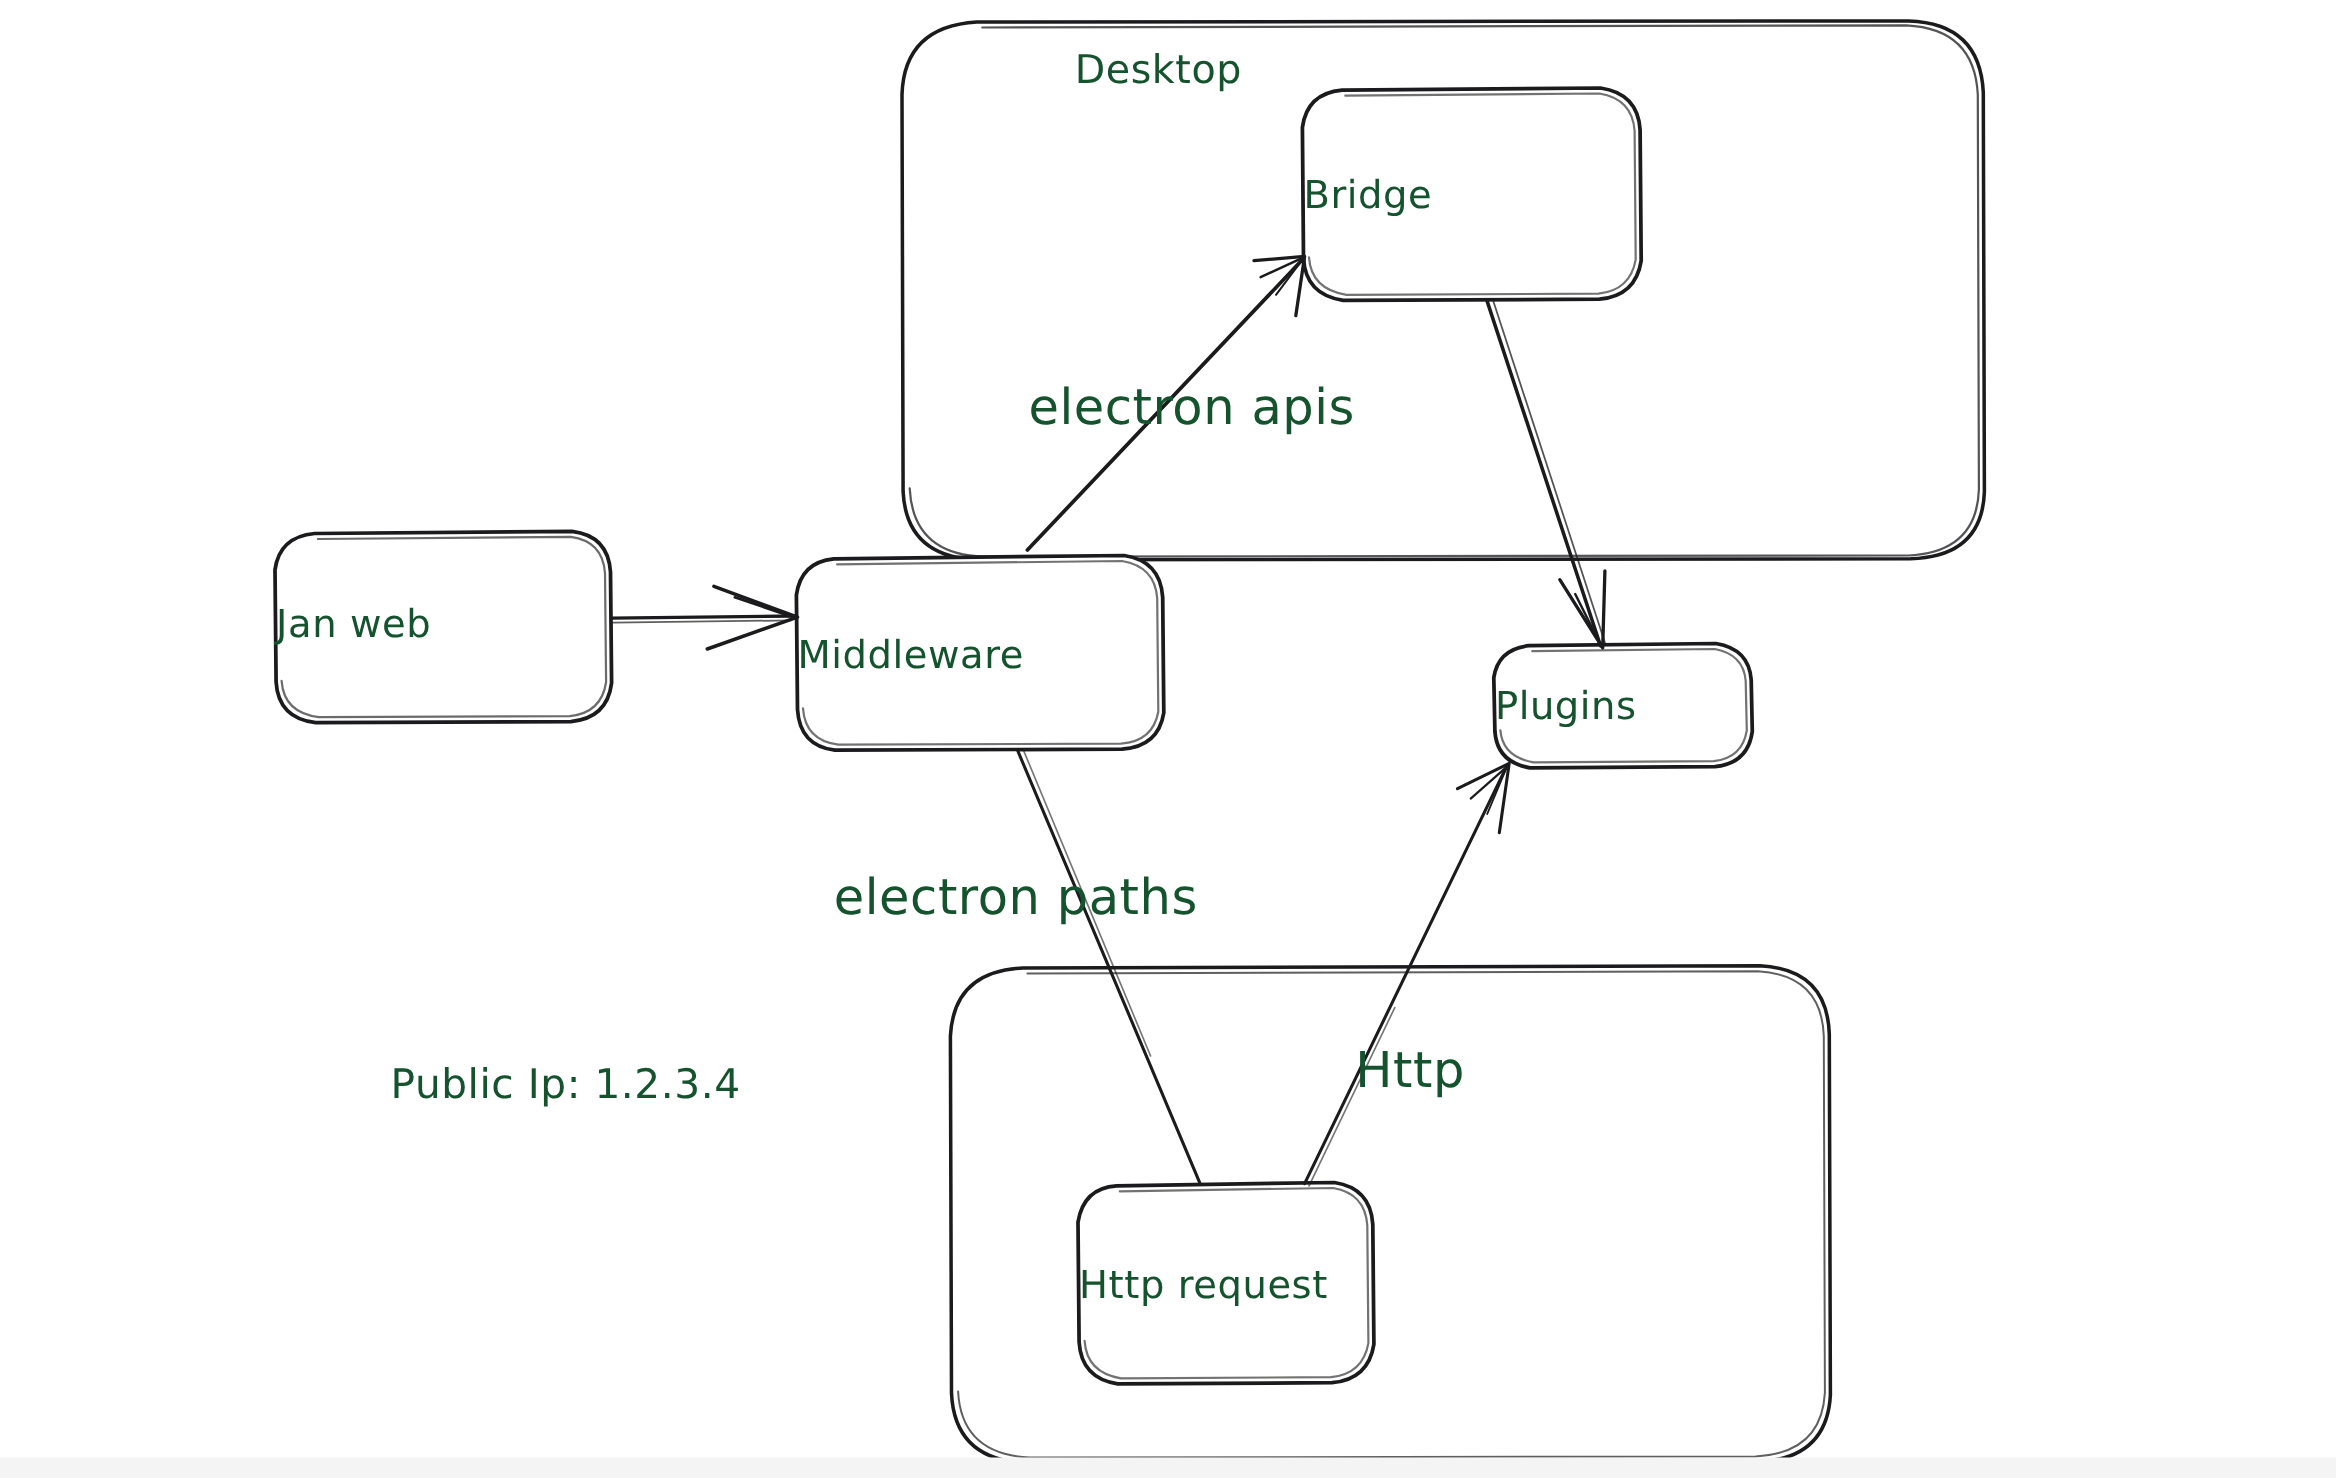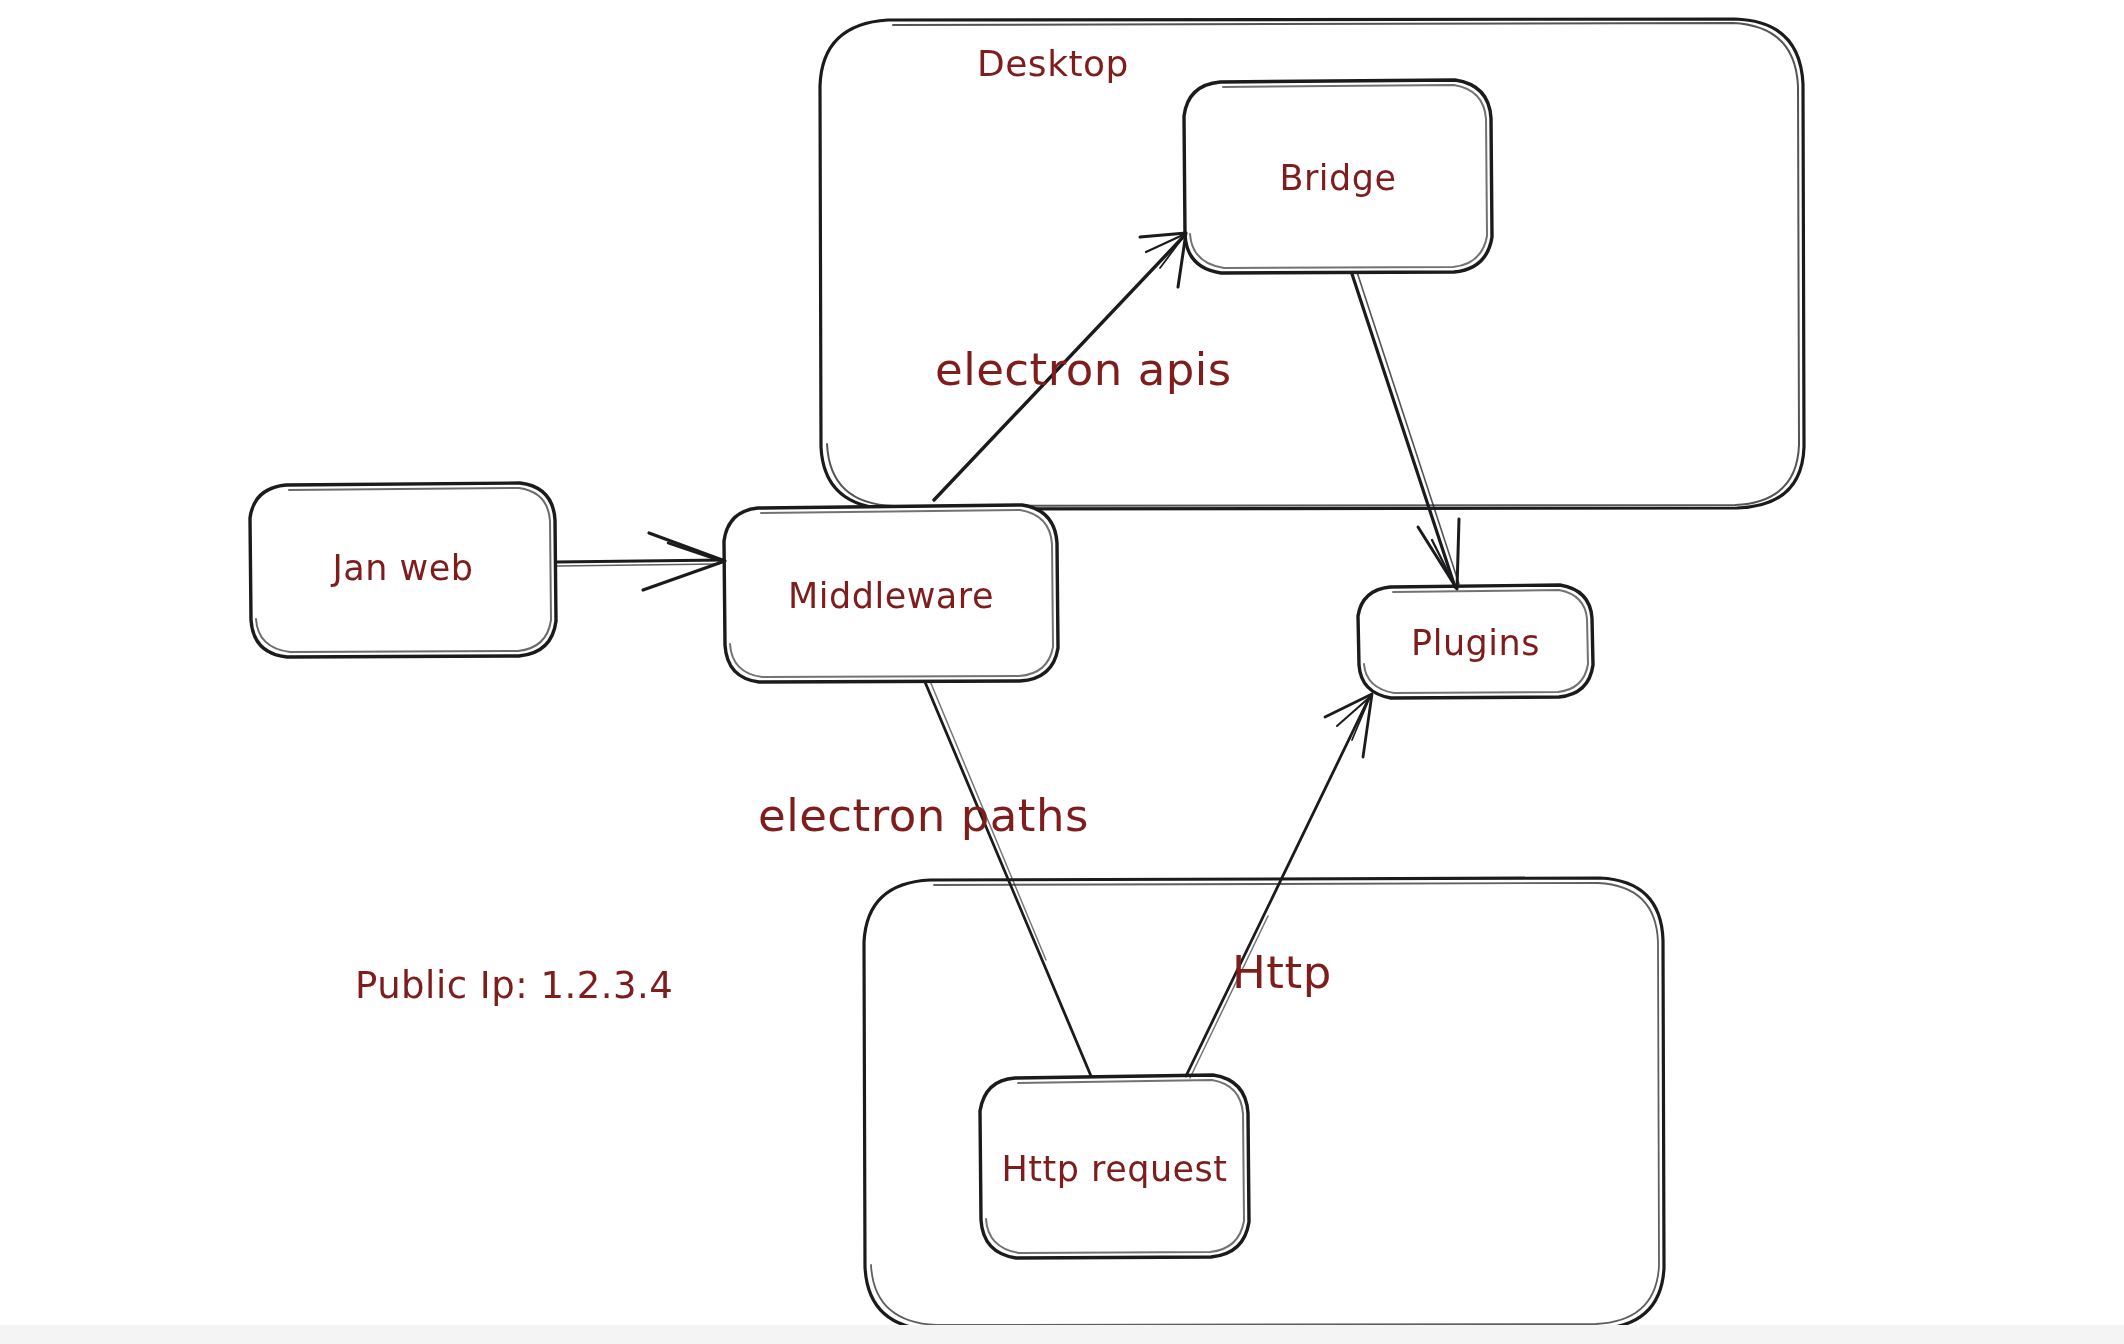--- a/index.html
+++ b/index.html
@@ -33,32 +33,32 @@
     bottom: 0;
     width: 2124px;
     height: 19px;
     background: #f4f4f5;
     pointer-events: none;
   }
   
   .hw {
     position: absolute;
     font-family: "DejaVu Sans", sans-serif;
-    color: #7f1d1d;
+    color: #14532d;
     white-space: pre;
     letter-spacing: 0.5px;
     font-weight: 400;
     line-height: 1.32;
     transform-origin: left top;
   }
   .hw-node   { font-size: 35px; }
   .hw-group  { font-size: 36px; }
   .hw-edge   { font-size: 45px; }
   .hw-note   { font-size: 37px; text-align: right; }
-  .center    { text-align: center; }
+  .center    { }
 </style>
 </head>
 <body>
 
 <div id="canvas">
 
   <svg id="sketch" viewBox="0 0 2124 1344" xmlns="http://www.w3.org/2000/svg">
 
     <g>
       <path d="M 888 20 L 1735 19 Q 1800 21 1803 84 L 1804 447 Q 1802 506 1737 508

